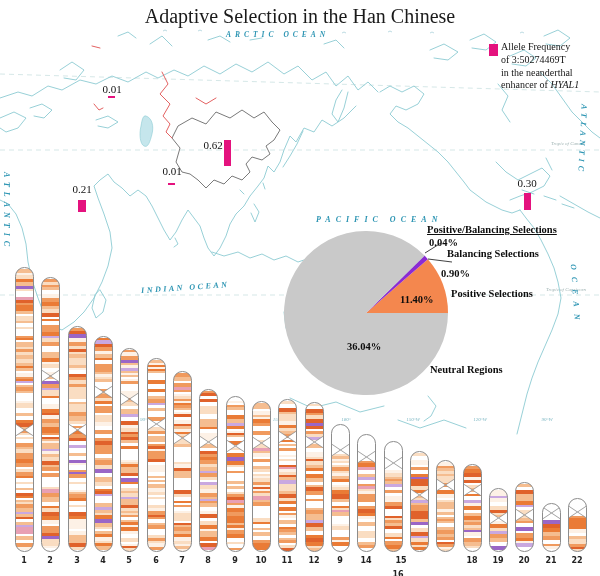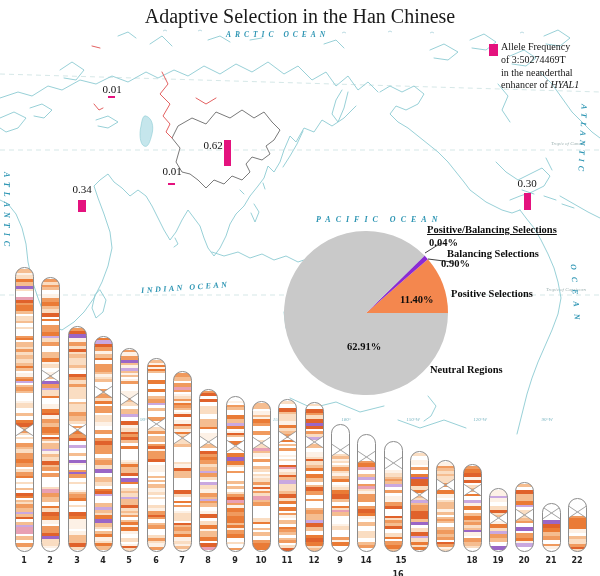--- a/index.html
+++ b/index.html
@@ -152,24 +152,24 @@
     <path d="M82,82 L140.56,24.60 A82,82 0 1 0 164.00,82.00 Z" fill="#C9C9C9"></path>
   </svg>
 <svg id="leader-svg" width="600" height="576">
     <line x1="441" y1="243" x2="425" y2="253" stroke="#111" stroke-width="0.8"></line>
     <line x1="452" y1="262" x2="428" y2="259" stroke="#111" stroke-width="0.8"></line>
   </svg>
 <div id="pie-annotations">
     <div class="pie-ann" style="left: 427px; top: 224px; text-decoration: underline;">Positive/Balancing Selections</div>
     <div class="pie-ann" style="left: 429px; top: 237px; text-align: right;">0.04%</div>
     <div class="pie-ann" style="left: 447px; top: 248px;">Balancing Selections</div>
-    <div class="pie-ann" style="left: 441px; top: 258px;">0.90%</div>
+    <div class="pie-ann" style="left: 441px; top: 268px;">0.90%</div>
     <div class="pie-ann" style="left: 451px; top: 288px;">Positive Selections</div>
     <div class="pie-ann" style="left: 400px; top: 294px;">11.40%</div>
-    <div class="pie-ann" style="left: 347px; top: 341px;">62.91%</div>
+    <div class="pie-ann" style="left: 347px; top: 341px;">36.04%</div>
     <div class="pie-ann" style="left: 430px; top: 364px;">Neutral Regions</div>
   </div>
 
 <div id="chromosomes">
     <svg width="21" height="290" style="position: absolute; left: 13.5px; top: 266px;">
       <defs>
         <clipPath id="clip1">
           <rect x="1.5" y="1.5" width="18" height="284" rx="8.8" ry="8.8"></rect>
         </clipPath>
       </defs>
@@ -1477,21 +1477,21 @@
     </svg>
     <div class="chrom-num" style="left: 577px; top: 556px;">22</div>
   </div>
 <div id="markers">
     <div class="freq-label" style="left: 112px; top: 83px;">0.01</div>
     <div class="freq-bar" style="left: 108px; top: 96px; width: 7px; height: 2px; background: rgb(228, 18, 126);"></div>
     <div class="freq-label" style="left: 213px; top: 139px;">0.62</div>
     <div class="freq-bar" style="left: 224px; top: 140px; width: 7px; height: 26px; background: rgb(228, 18, 126);"></div>
     <div class="freq-label" style="left: 172px; top: 165px;">0.01</div>
     <div class="freq-bar" style="left: 168px; top: 183px; width: 7px; height: 2px; background: rgb(228, 18, 126);"></div>
-    <div class="freq-label" style="left: 82px; top: 183px;">0.34</div>
+    <div class="freq-label" style="left: 82px; top: 183px;">0.21</div>
     <div class="freq-bar" style="left: 78px; top: 200px; width: 8px; height: 12px; background: rgb(228, 18, 126);"></div>
     <div class="freq-label" style="left: 527px; top: 177px;">0.30</div>
     <div class="freq-bar" style="left: 524px; top: 193px; width: 7px; height: 17px; background: rgb(228, 18, 126);"></div>
   </div>
 
 <div class="legend-box" id="legend-box">
     <div class="ln">Allele Frequency</div>
     <div class="ln">of 3:50274469T</div>
     <div class="ln">in the neanderthal</div>
     <div class="ln"><span>enhancer of </span><i>HYAL1</i></div>

